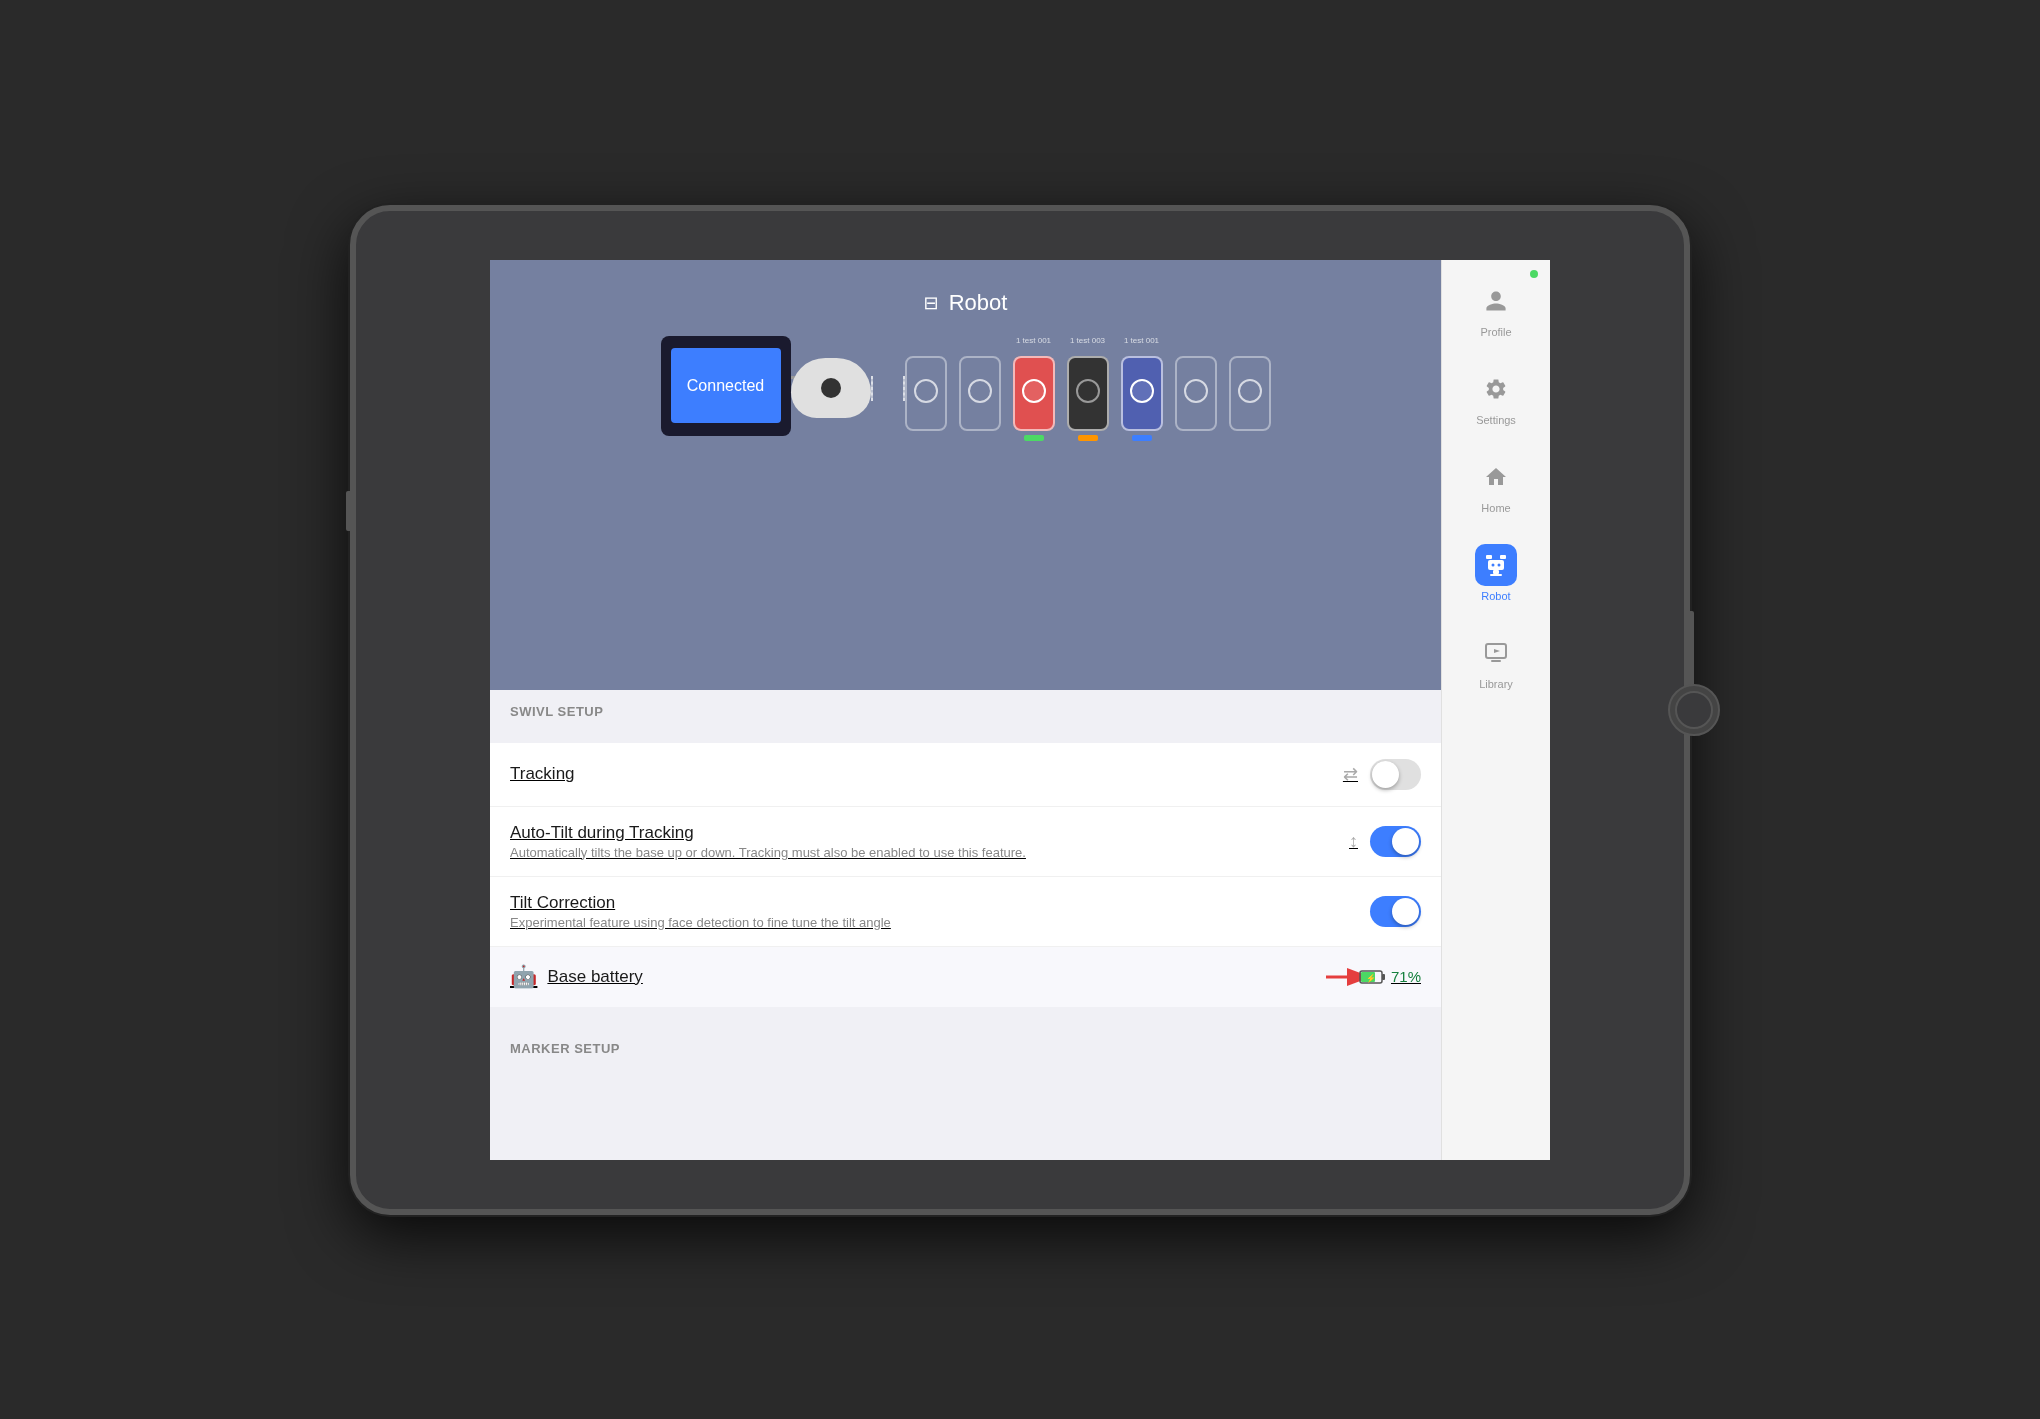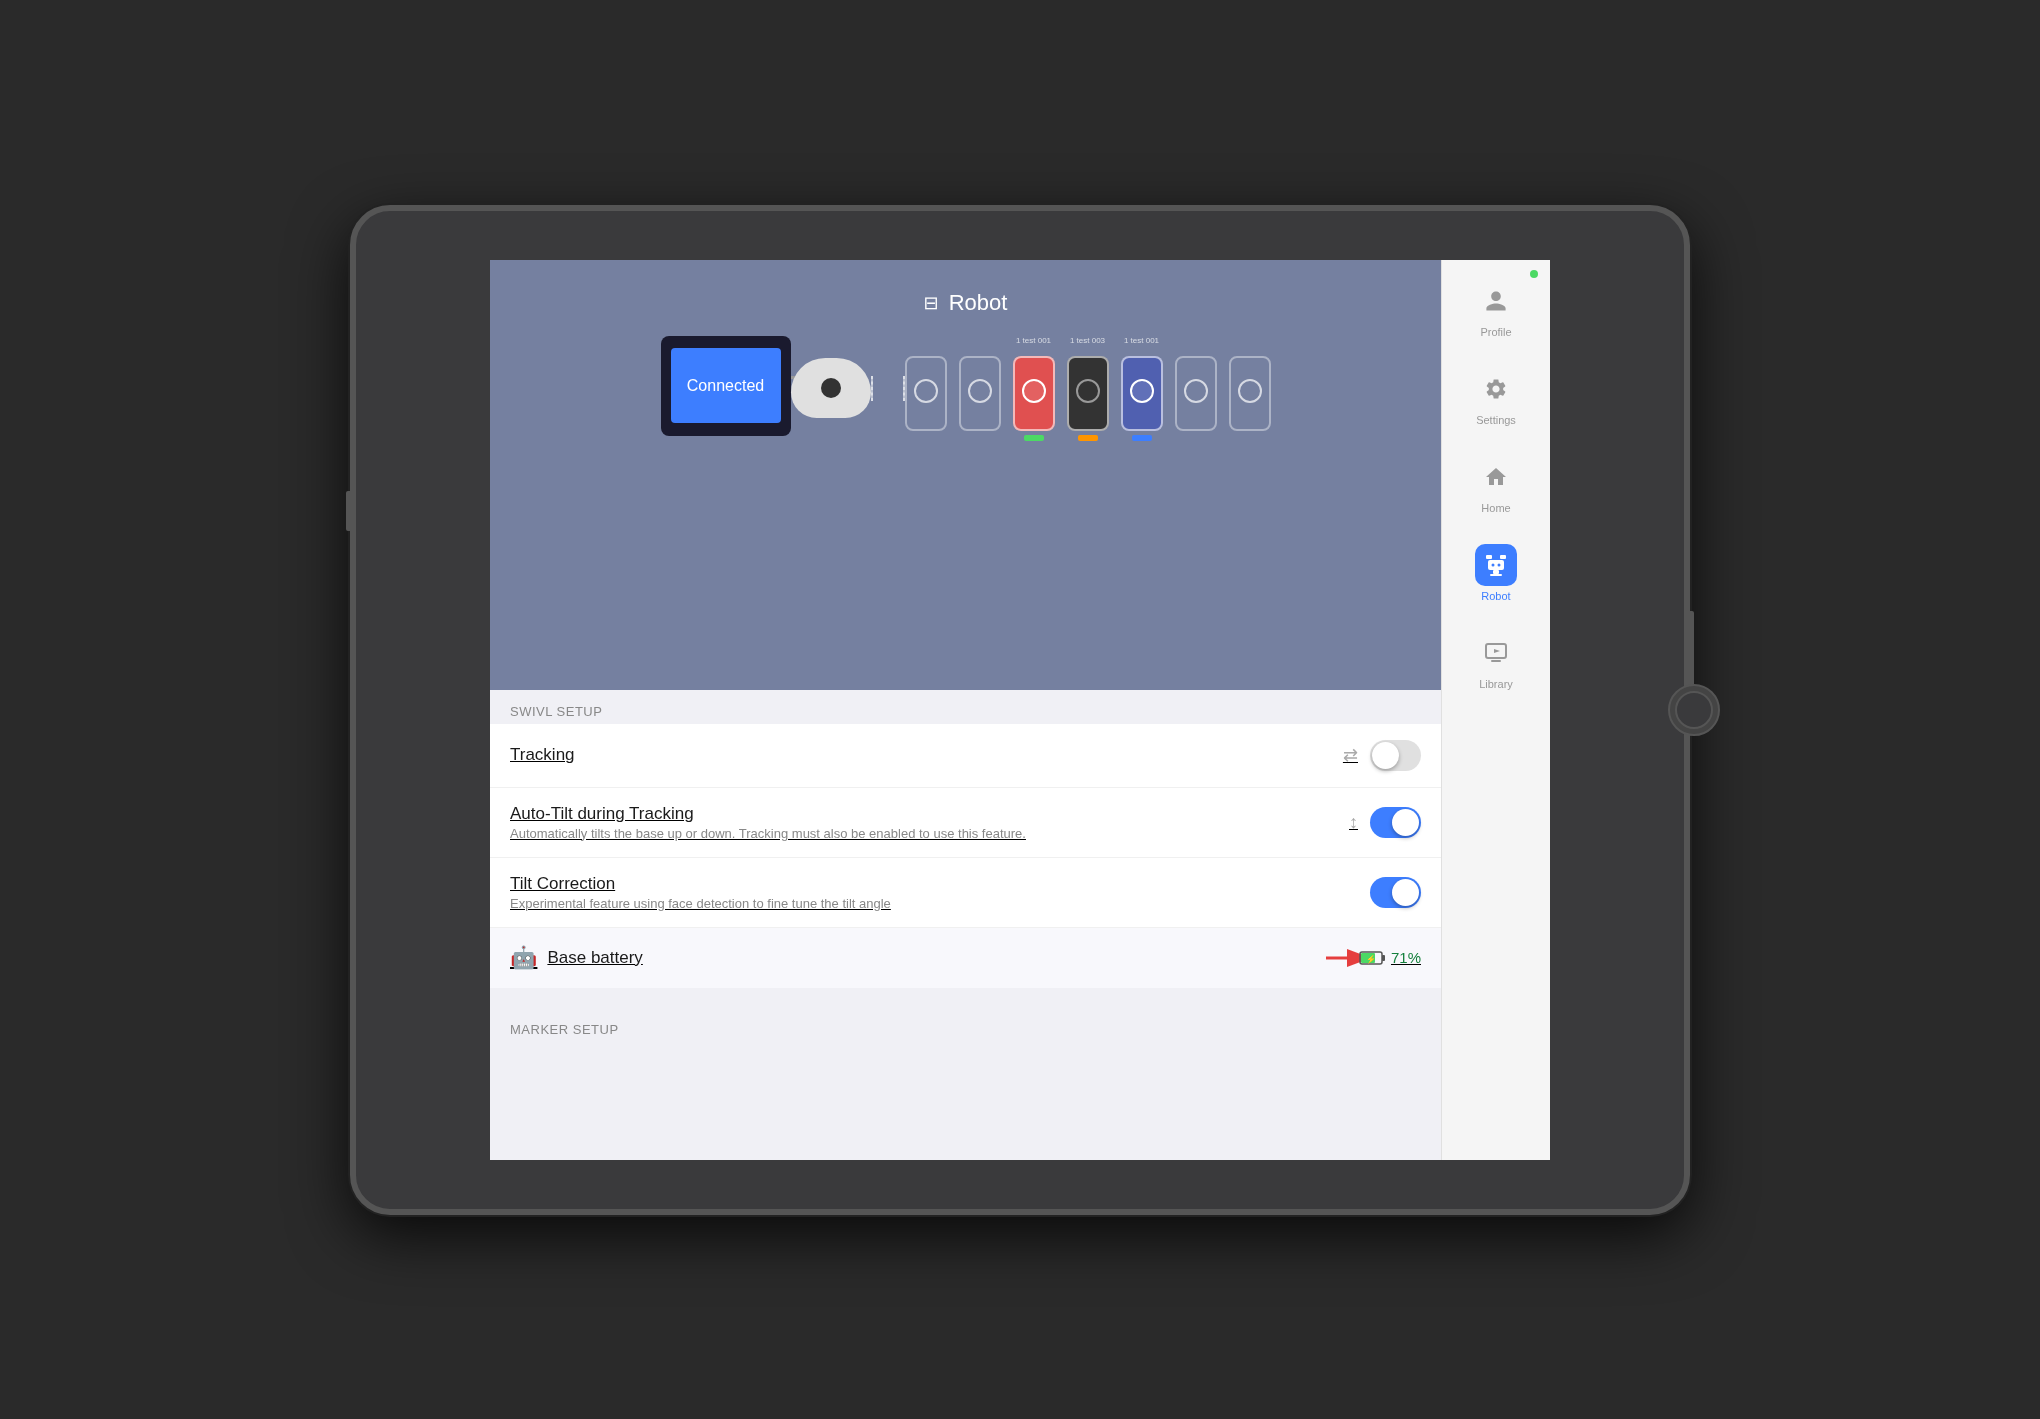--- a/index.html
+++ b/index.html
@@ -340,23 +340,23 @@
       overflow-y: auto;
       padding-bottom: 20px;
     }
 
     .settings-section {
       background: white;
       margin-bottom: 20px;
     }
 
     .section-header {
-      padding: 14px 20px 5px 20px;
+      padding: 14px 20px 24px 20px;
       font-size: 13px;
-      font-weight: 400;
+      font-weight: 700;
       color: #888;
       letter-spacing: 0.5px;
       text-transform: uppercase;
       background: #f0f0f5;
     }
 
     .settings-row {
       display: flex;
       align-items: center;
       padding: 16px 20px;

